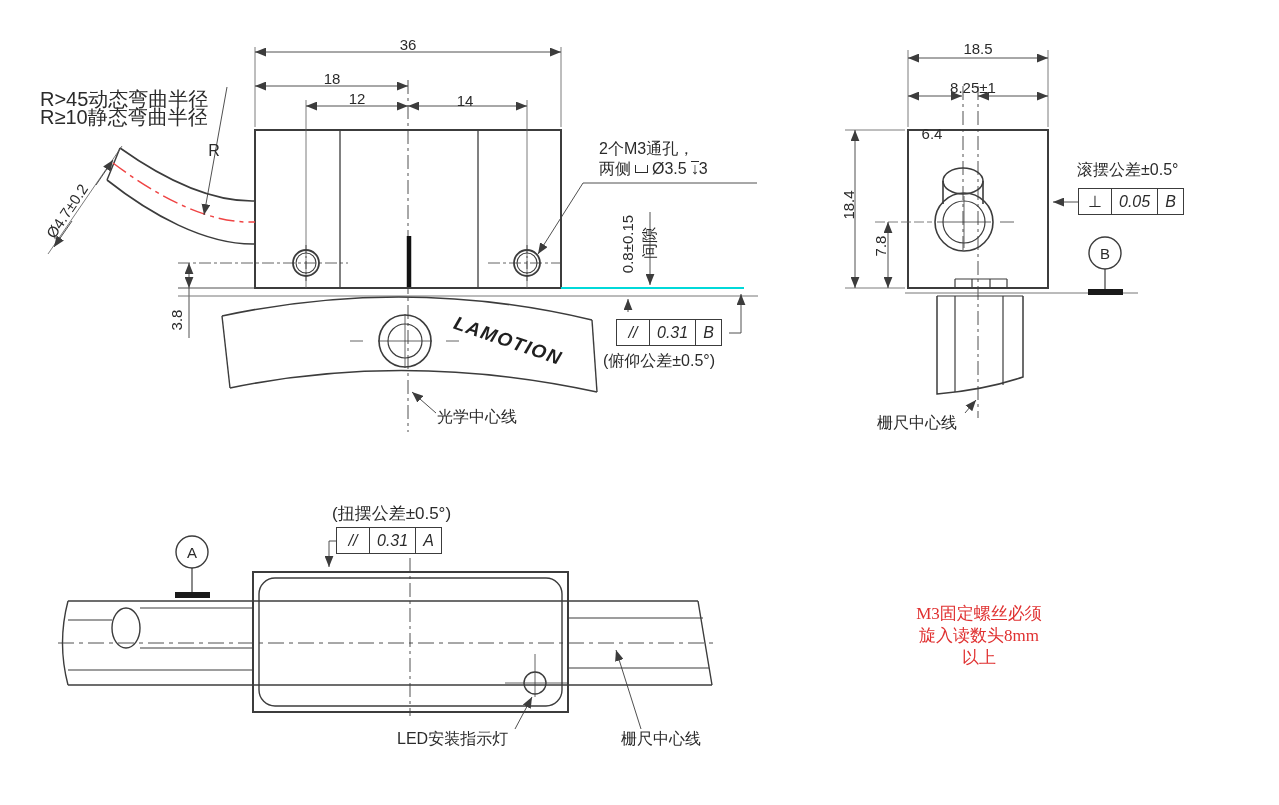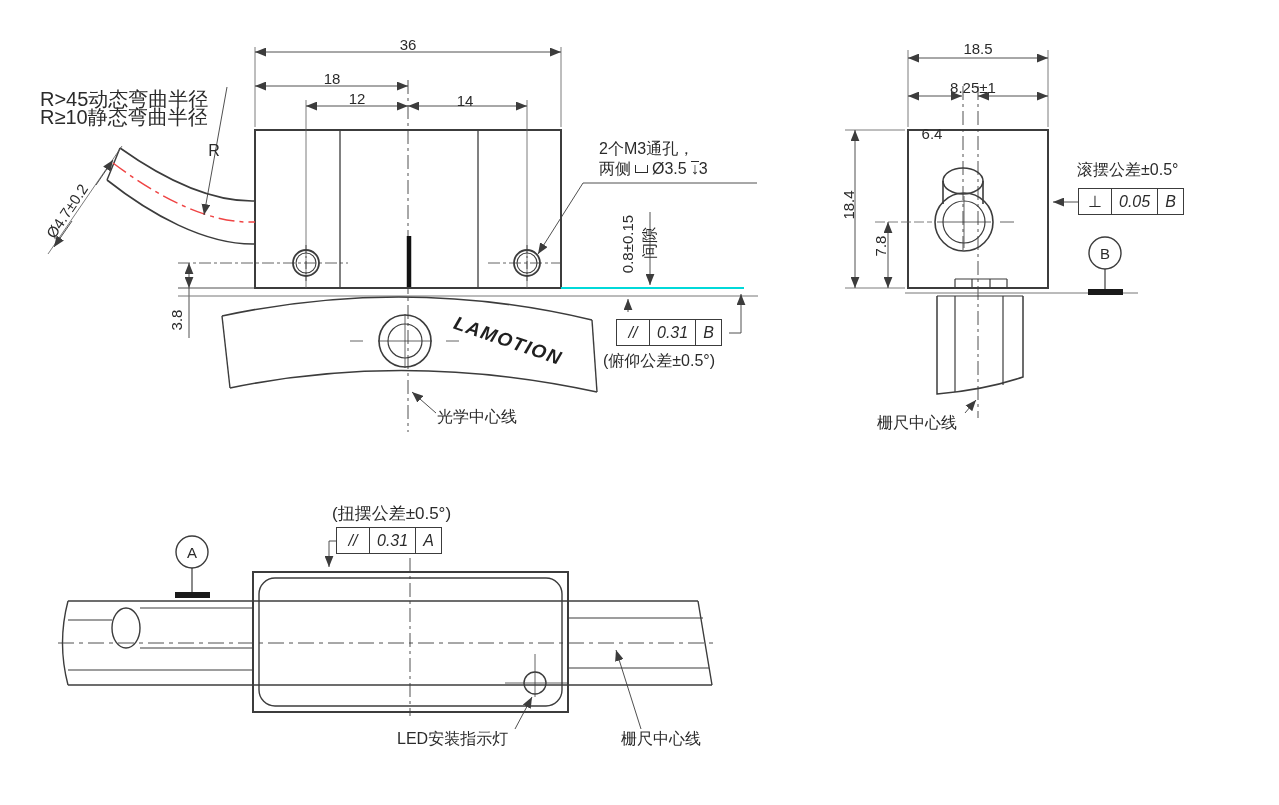--- a/index.html
+++ b/index.html
@@ -249,14 +249,19 @@
 <span class="t cn" style="left:332px;top:502px;font-size:17px;">(扭摆公差±0.5°)</span>
 <div class="fcf" style="left:336px;top:527px;">
   <span class="sym">//</span>
   <span>0.31</span>
   <span>A</span>
 </div>
 <span class="t c datum-letter" style="left:192px;top:552px;">A</span>
 <span class="t cn" style="left:397px;top:729px;">LED安装指示灯</span>
 <span class="t cn" style="left:621px;top:729px;">栅尺中心线</span>
 
+<div class="warn" style="left:894px;top:603px;">
+  <div>M3固定螺丝必须</div>
+  <div>旋入读数头8mm</div>
+  <div>以上</div>
+</div>
 
 </div>
 
 </body></html>

